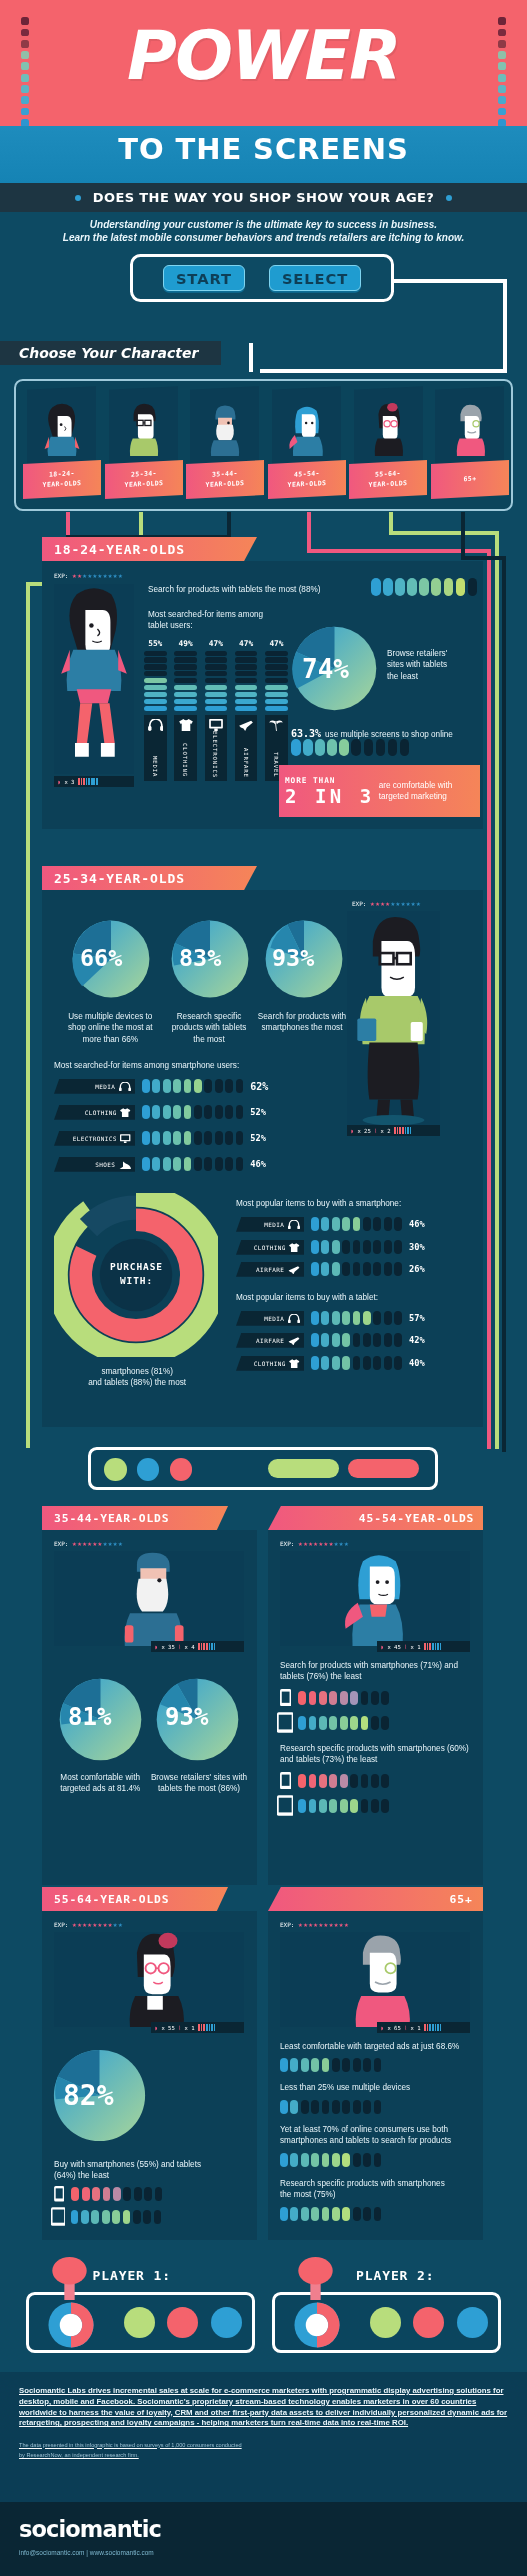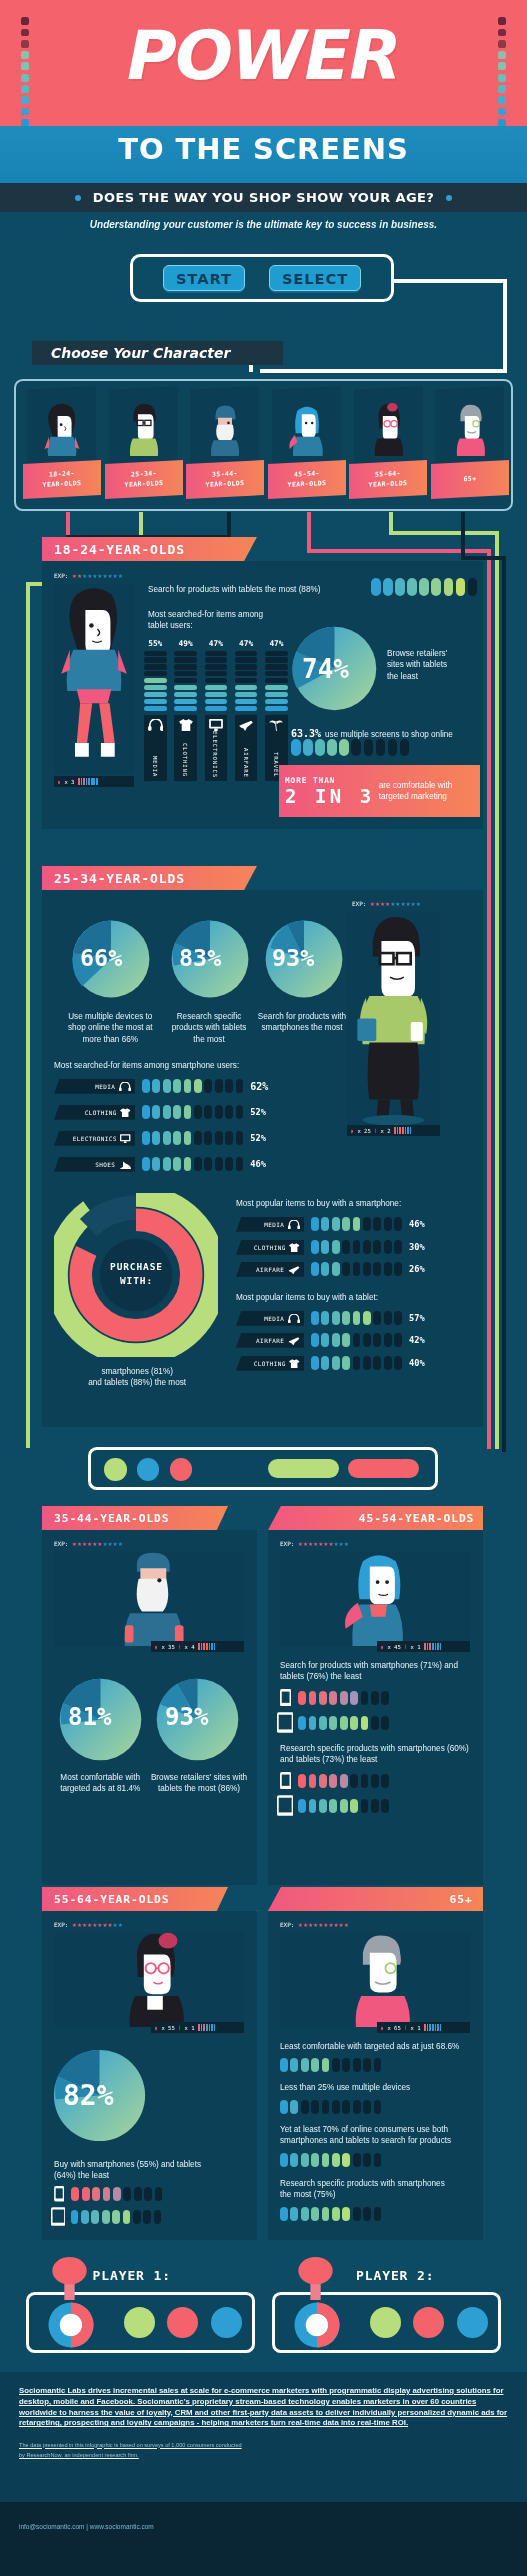--- a/index.html
+++ b/index.html
@@ -40,22 +40,22 @@
   
   .ssbox { position:absolute; top:254px; left:130px; width:264px; height:48px;
            border:3.5px solid #fff; border-radius:10.4px;
            display:flex; align-items:center; justify-content:center; gap:24px; }
   .gbtn { background:#1f9cd0; border:1.7px solid #7fd4ef; border-radius:6px;
           padding:3.5px 12px; font-family:"DejaVu Sans", sans-serif; font-weight:bold;
           font-size:14.7px; color:#0e3f57; letter-spacing:0.9px;
           box-shadow:0 1.7px 0 #0e6e96; }
 
   
-  .chooselab { position:absolute; top:341px; left:0; width:251px; height:24px;
-               background:#1d3542; display:flex; align-items:center;margin-left:32px; }
+  .chooselab { position:absolute; top:341px; left:0; width:221px; height:24px;
+               background:#1d3542; display:flex; align-items:center; }
   .chooselab span { margin-left:19px; font-family:"DejaVu Sans", sans-serif;
                     font-weight:bold; font-style:italic; font-size:14px; }
   .charbox { position:absolute; top:379px; left:14px; width:499px; height:132px;
              border:2.6px solid #9ec9da; border-radius:8.7px; background:rgba(8,56,78,.35); }
   .charrow { position:absolute; top:7px; left:7px; width:486px; height:116px;
              display:flex; justify-content:space-between; }
   .charcell { width:78px; position:relative; }
   .charport { position:absolute; top:0; left:4.3px; width:69px; height:78px;
               background:#0b3d55; transform:skewY(-3deg); }
   .headfig { position:absolute; top:14px; left:50%; transform:translateX(-50%); }
@@ -156,20 +156,21 @@
 <div class="hdr-sub">TO THE SCREENS</div>
 
 <div class="qbar">
   <span class="dot"></span>
   <span class="txt">DOES THE WAY YOU SHOP SHOW YOUR AGE?</span>
   <span class="dot"></span>
 </div>
 
 <div class="intro">
   <div>Understanding your customer is the ultimate key to success in business.</div>
+  <div>Learn the latest mobile consumer behaviors and trends retailers are itching to know.</div>
 </div>
 
 <div class="ssbox">
   <div class="gbtn">START</div>
   <div class="gbtn">SELECT</div>
 </div>
 
 <div class="wire" style="left:394px;top:279px;width:113px;height:3.5px;background:#fff;"></div>
 <div class="wire" style="left:503px;top:279px;width:3.5px;height:93px;background:#fff;"></div>
 <div class="wire" style="left:260px;top:369px;width:247px;height:3.5px;background:#fff;"></div>
@@ -1260,15 +1261,16 @@
   <ellipse cx="20" cy="16" rx="20" ry="16" fill="#f4636c"></ellipse>
 </svg>
 
 <div class="footer" style="top:2372px;height:130px;padding:14px 19px;">
   <p>Sociomantic Labs drives incremental sales at scale for e-commerce marketers with programmatic display advertising solutions for desktop, mobile and Facebook. Sociomantic's proprietary stream-based technology enables marketers in over 60 countries worldwide to harness the value of loyalty, CRM and other first-party data assets to deliver individually personalized dynamic ads for retargeting, prospecting and loyalty campaigns - helping marketers turn real-time data into real-time ROI.</p>
   <p style="margin-top:10.4px;font-size:5.6px;font-weight:normal;color:#9dc2d4;">The data presented in this infographic is based on surveys of 1,000 consumers conducted</p>
   <p style="font-size:5.6px;font-weight:normal;color:#9dc2d4;">by ResearchNow, an independent research firm.</p>
 </div>
 
 <div class="brandbar" style="top:2502px;height:74px;padding:14px 19px;">
+  <div style="font-family:'DejaVu Sans', sans-serif;font-weight:bold;font-size:22.5px;color:#fff;letter-spacing:-0.9px;">sociomantic</div>
   <div style="margin-top:7px;font-size:6.5px;color:#7fb8cf;">info@sociomantic.com  |  www.sociomantic.com</div>
 </div>
 
 
 </body></html>

